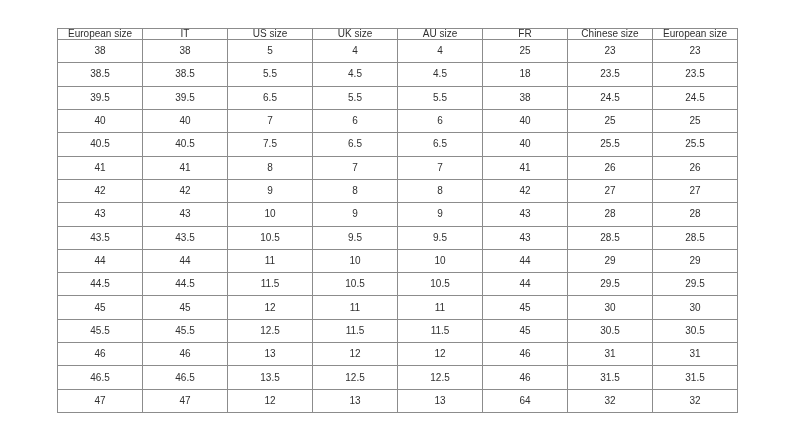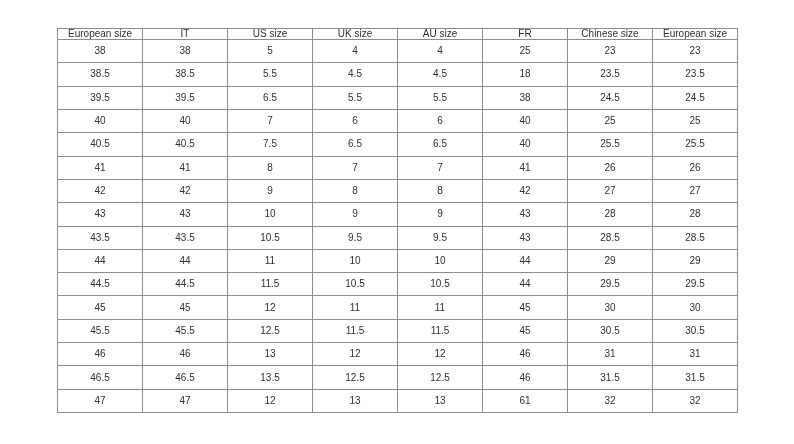--- a/index.html
+++ b/index.html
@@ -218,20 +218,20 @@
             <td>46</td>
             <td>31.5</td>
             <td>31.5</td>
           </tr>
           <tr>
             <td>47</td>
             <td>47</td>
             <td>12</td>
             <td>13</td>
             <td>13</td>
-            <td>61</td>
+            <td>64</td>
             <td>32</td>
             <td>32</td>
           </tr>
         </tbody>
     </table>
   </div>
 </div>
 
 </body></html>

